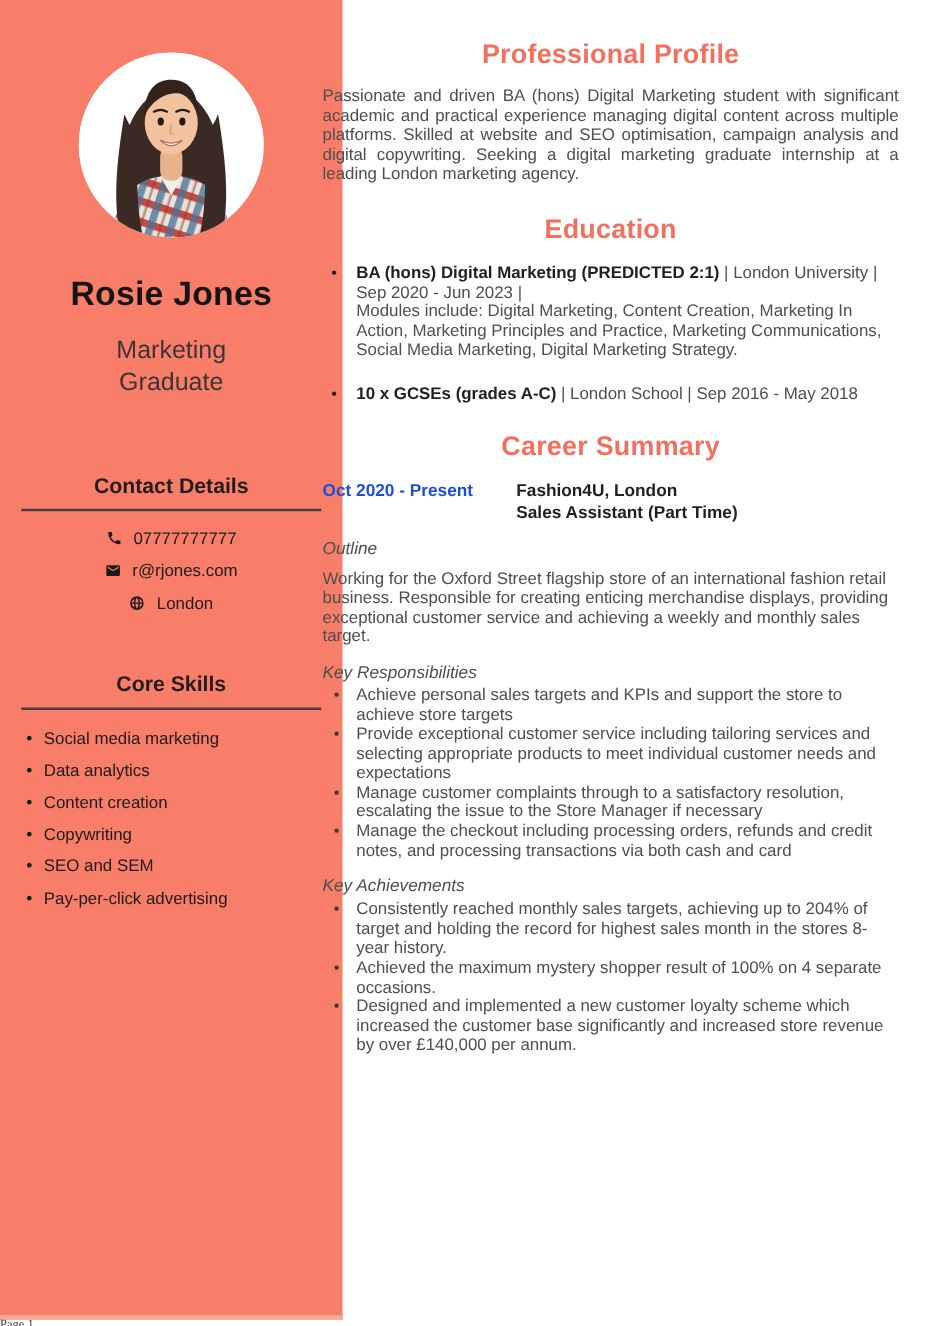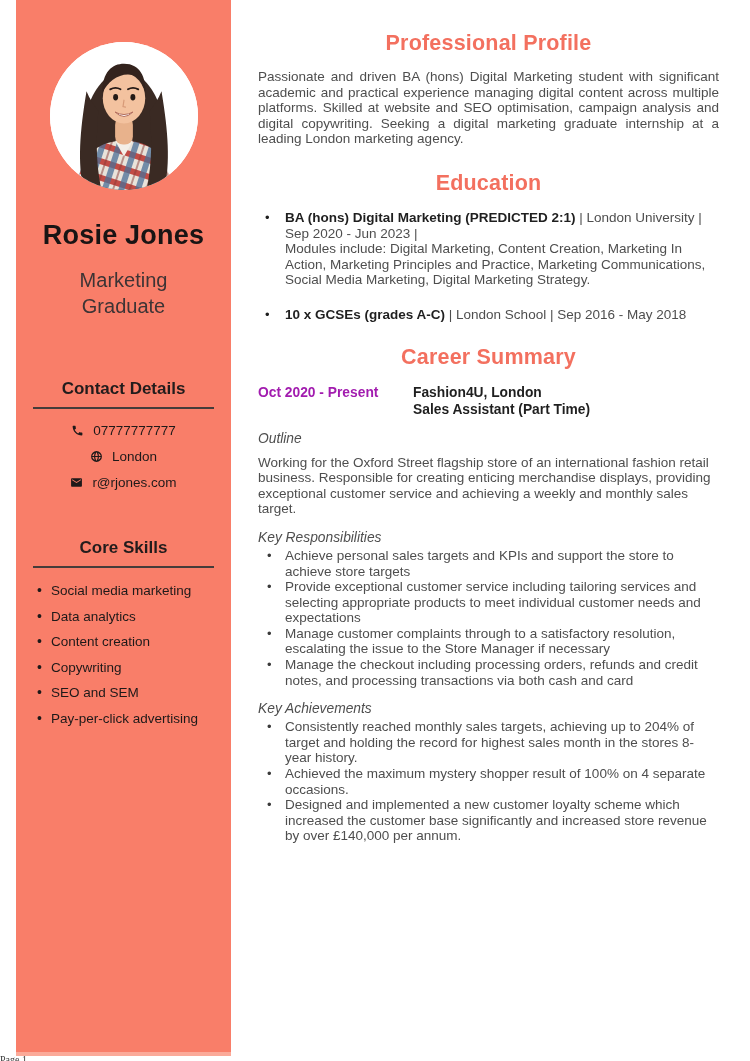--- a/index.html
+++ b/index.html
@@ -4,21 +4,21 @@
 <style>
   html,body { margin:0; padding:0; }
   body {
     width:750px; height:1061px; position:relative; background:#ffffff;
     font-family:"Liberation Sans", sans-serif; overflow:hidden;
     -webkit-font-smoothing:antialiased;
   }
 
   
   .sidebar {
-    position:absolute; left:16px; top:0; width:215px; height:1052px;
+    position:absolute; left:0; top:0; width:274px; height:1052px;
     background:#F97E69; border-bottom:4px solid #FBA austere;
     border-bottom:4px solid #FBA austere;
   }
   .sidebar { border-bottom:4px solid #FBAA99; }
   .photo-wrap {
     width:148px; height:148px; border-radius:50%; background:#ffffff;
     margin:42px auto 0; overflow:hidden;
   }
   .photo-wrap svg { display:block; width:148px; height:148px; }
   .name {
@@ -69,21 +69,21 @@
     position:relative; padding-left:27px; margin-bottom:19px;
     font-size:13.5px; line-height:15.6px; color:#4E4E4E;
   }
   .edu-list li::before {
     content:"•"; position:absolute; left:7px; top:0; color:#1E1E1E; font-size:13px;
   }
   .edu-list li:last-child { margin-bottom:0; }
   .bold-dark { font-weight:bold; color:#1F1F1F; }
 
   .job-header { display:flex; margin-top:14px; }
-  .job-dates { width:155px; flex:0 0 155px; font-weight:bold; color:#a21caf;
+  .job-dates { width:155px; flex:0 0 155px; font-weight:bold; color:#1d4ed8;
     font-size:13.8px; line-height:17px; }
   .job-title-block { font-weight:bold; color:#1F1F1F; font-size:13.8px; line-height:17px; }
   .italic-label {
     font-style:italic; color:#4E4E4E; font-size:13.8px; margin-top:13px;
   }
   .outline-text { margin-top:9px; }
 
   .dot-list { list-style:none; margin:3px 0 0; padding:0; }
   .dot-list li {
     position:relative; padding-left:27px; font-size:13.5px;
@@ -149,29 +149,29 @@
     <hr class="side-rule">
     <div class="contact-list">
       <div class="contact-row">
         <svg viewBox="0 0 24 24">
             <path fill="#1E1919" d="M6.6 10.8c1.4 2.8 3.8 5.1 6.6 6.6l2.2-2.2c.3-.3.7-.4 1-.2 1.1.4 2.3.6 3.6.6.6 0 1 .4 1 1V20c0 .6-.4 1-1 1C10.6 21 3 13.4 3 4c0-.6.4-1 1-1h3.5c.6 0 1 .4 1 1 0 1.2.2 2.4.6 3.6.1.3 0 .7-.2 1l-2.3 2.2z"></path>
           </svg>
         <span>07777777777</span>
       </div>
       <div class="contact-row">
         <svg viewBox="0 0 24 24">
+            <path fill="#1E1919" d="M20 4H4c-1.1 0-2 .9-2 2v12c0 1.1.9 2 2 2h16c1.1 0 2-.9 2-2V6c0-1.1-.9-2-2-2zm0 4l-8 5-8-5V6l8 5 8-5v2z"></path>
+          </svg>
+        <span>r@rjones.com</span>
+      </div>
+      <div class="contact-row">
+        <svg viewBox="0 0 24 24">
             <path fill="#1E1919" d="M12 2a10 10 0 100 20 10 10 0 000-20zm7.9 9h-3.4a15.7 15.7 0 00-1.2-5.3A8 8 0 0119.9 11zM12 4.1c.9 1.2 1.9 3.4 2.4 6.9H9.6c.5-3.5 1.5-5.7 2.4-6.9zM4.1 13h3.4c.2 1.9.6 3.7 1.2 5.3A8 8 0 014.1 13zm3.4-2H4.1a8 8 0 014.6-5.3A15.7 15.7 0 007.5 11zm4.5 8.9c-.9-1.2-1.9-3.4-2.4-6.9h4.8c-.5 3.5-1.5 5.7-2.4 6.9zm3.3-1.6c.6-1.6 1-3.4 1.2-5.3h3.4a8 8 0 01-4.6 5.3z"></path>
           </svg>
         <span>London</span>
-      </div>
-      <div class="contact-row">
-        <svg viewBox="0 0 24 24">
-            <path fill="#1E1919" d="M20 4H4c-1.1 0-2 .9-2 2v12c0 1.1.9 2 2 2h16c1.1 0 2-.9 2-2V6c0-1.1-.9-2-2-2zm0 4l-8 5-8-5V6l8 5 8-5v2z"></path>
-          </svg>
-        <span>r@rjones.com</span>
       </div>
     </div>
   </div>
 
   <div class="side-section">
     <div class="side-heading skills-heading">Core Skills</div>
     <hr class="side-rule">
     <ul class="skills-list">
       <li>Social media marketing</li>
       <li>Data analytics</li>

